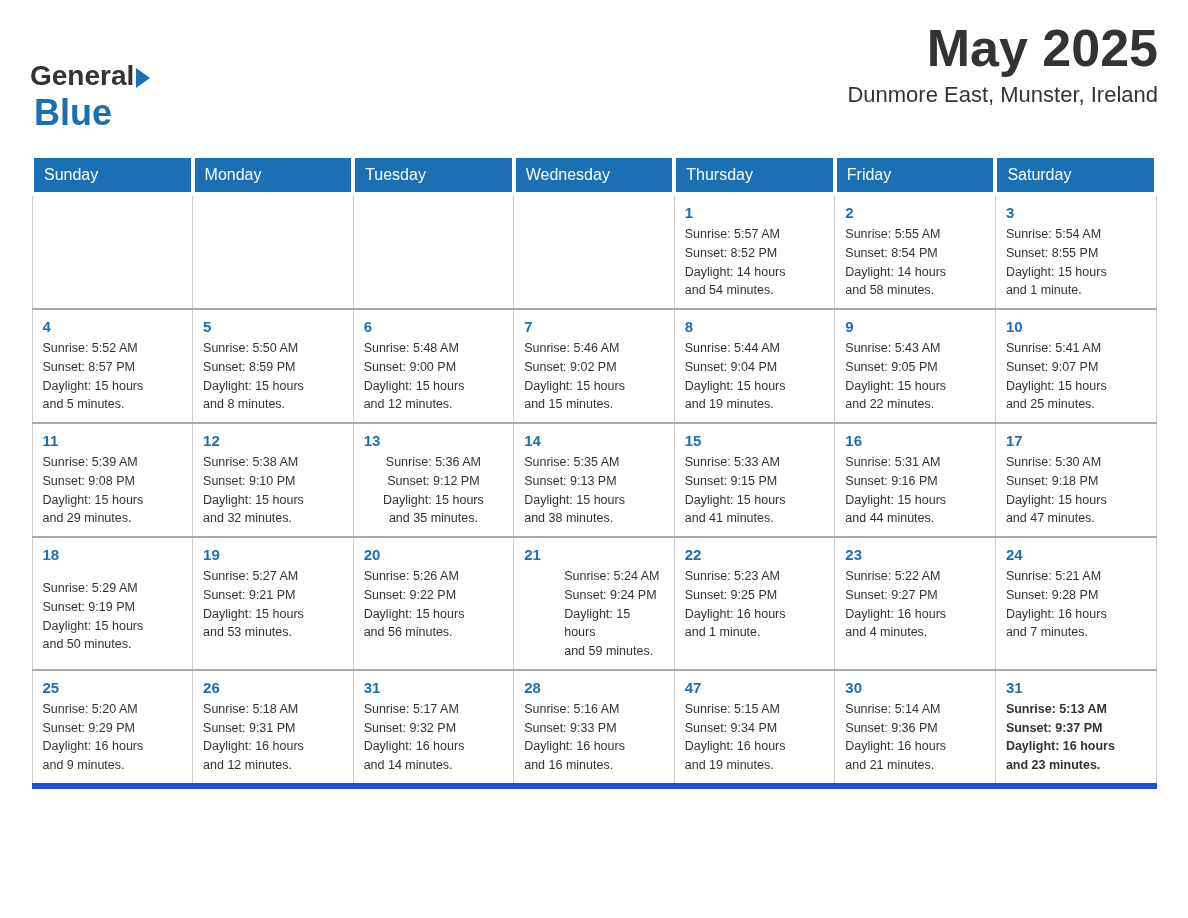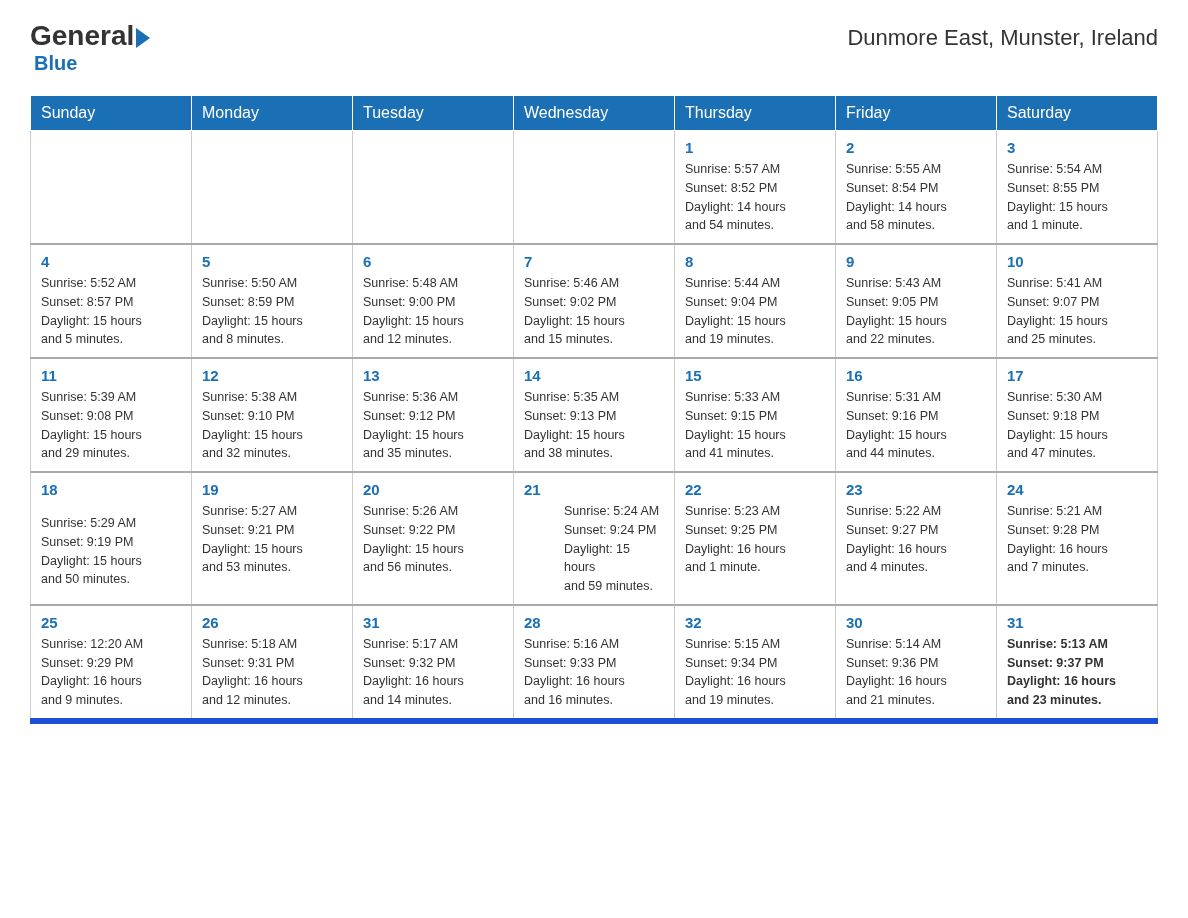--- a/index.html
+++ b/index.html
@@ -19,37 +19,38 @@
     .logo {
       display: flex;
       align-items: center;
     }
     .logo-text-general {
       font-size: 28px;
       font-weight: bold;
       color: #333;
     }
     .logo-text-blue {
-      font-size: 20px;
+      font-size: 36px;
       font-weight: bold;
       color: #1a6fb5;
       text-align: right;
     }
     .logo-arrow {
       width: 0;
       height: 0;
       border-left: 14px solid #1a6fb5;
       border-top: 10px solid transparent;
       border-bottom: 10px solid transparent;
       margin-left: 2px;
       margin-top: 4px;
     }
     .logo-line {
       display: flex;
       align-items: center;
+      margin-top: 40px;
     }
     .logo-second-line {
       display: flex;
       align-items: center;
       padding-left: 4px;
     }
     .logo-wrapper {
       display: flex;
       flex-direction: column;
     }
@@ -73,21 +74,21 @@
     }
     thead tr {
       background-color: #1a6fb5;
     }
     thead th {
       color: #fff;
       font-size: 16px;
       font-weight: normal;
       padding: 8px 10px;
       text-align: left;
-      border: 1px solid #ffffff;
+      border: 4px solid #ffffff;
       margin-top: 40px;
     }
     tbody tr {
       border-bottom: 2px solid #aaa;
     }
     tbody td {
       vertical-align: top;
       padding: 8px 10px;
       border-right: 1px solid #ccc;
       border-left: 1px solid #ccc;
@@ -124,20 +125,21 @@
       <div class="logo-line">
         <span class="logo-text-general">General</span>
         <div class="logo-arrow"></div>
       </div>
       <div class="logo-second-line">
         <span class="logo-text-blue">Blue</span>
       </div>
     </div>
   </div>
   <div class="title-area">
+    <div class="month-title">May 2025</div>
     <div class="location-title">Dunmore East, Munster, Ireland</div>
   </div>
 </div>
 
 <table>
   <thead>
     <tr id="header-row">
         <th>Sunday</th>
         <th>Monday</th>
         <th>Tuesday</th>
@@ -236,21 +238,21 @@
         </td>
         <td>
           <span class="day-number">12</span>
           <div class="day-info" style="white-space: pre-line;">Sunrise: 5:38 AM
 Sunset: 9:10 PM
 Daylight: 15 hours
 and 32 minutes.</div>
         </td>
         <td>
           <span class="day-number">13</span>
-          <div class="day-info" style="white-space: pre-line;">Sunrise: 5:36 AM
+          <div class="day-info" style="white-space: pre-line; text-align: center;">Sunrise: 5:36 AM
 Sunset: 9:12 PM
 Daylight: 15 hours
 and 35 minutes.</div>
         </td>
         <td>
           <span class="day-number">14</span>
           <div class="day-info" style="white-space: pre-line;">Sunrise: 5:35 AM
 Sunset: 9:13 PM
 Daylight: 15 hours
 and 38 minutes.</div>
@@ -324,21 +326,21 @@
           <span class="day-number">24</span>
           <div class="day-info" style="white-space: pre-line;">Sunrise: 5:21 AM
 Sunset: 9:28 PM
 Daylight: 16 hours
 and 7 minutes.</div>
         </td>
       </tr>
       <tr>
         <td>
           <span class="day-number">25</span>
-          <div class="day-info" style="white-space: pre-line;">Sunrise: 12:20 AM
+          <div class="day-info" style="white-space: pre-line;">Sunrise: 5:20 AM
 Sunset: 9:29 PM
 Daylight: 16 hours
 and 9 minutes.</div>
         </td>
         <td>
           <span class="day-number">26</span>
           <div class="day-info" style="white-space: pre-line;">Sunrise: 5:18 AM
 Sunset: 9:31 PM
 Daylight: 16 hours
 and 12 minutes.</div>
@@ -351,21 +353,21 @@
 and 14 minutes.</div>
         </td>
         <td>
           <span class="day-number">28</span>
           <div class="day-info" style="white-space: pre-line;">Sunrise: 5:16 AM
 Sunset: 9:33 PM
 Daylight: 16 hours
 and 16 minutes.</div>
         </td>
         <td>
-          <span class="day-number">32</span>
+          <span class="day-number">47</span>
           <div class="day-info" style="white-space: pre-line;">Sunrise: 5:15 AM
 Sunset: 9:34 PM
 Daylight: 16 hours
 and 19 minutes.</div>
         </td>
         <td>
           <span class="day-number">30</span>
           <div class="day-info" style="white-space: pre-line;">Sunrise: 5:14 AM
 Sunset: 9:36 PM
 Daylight: 16 hours

